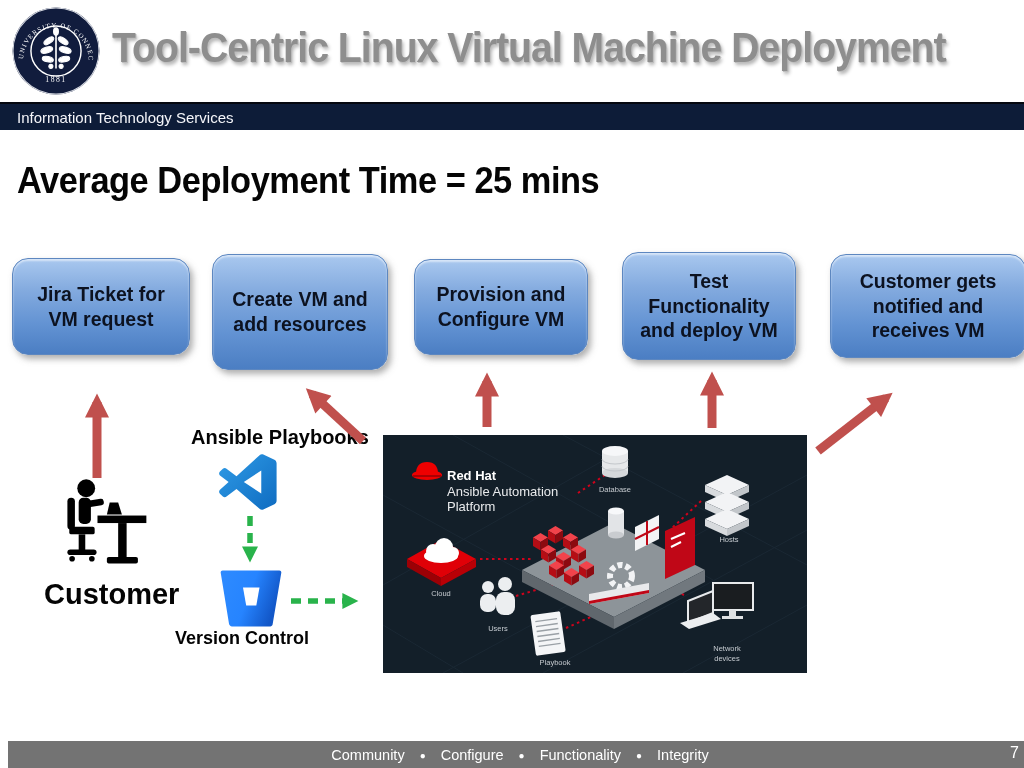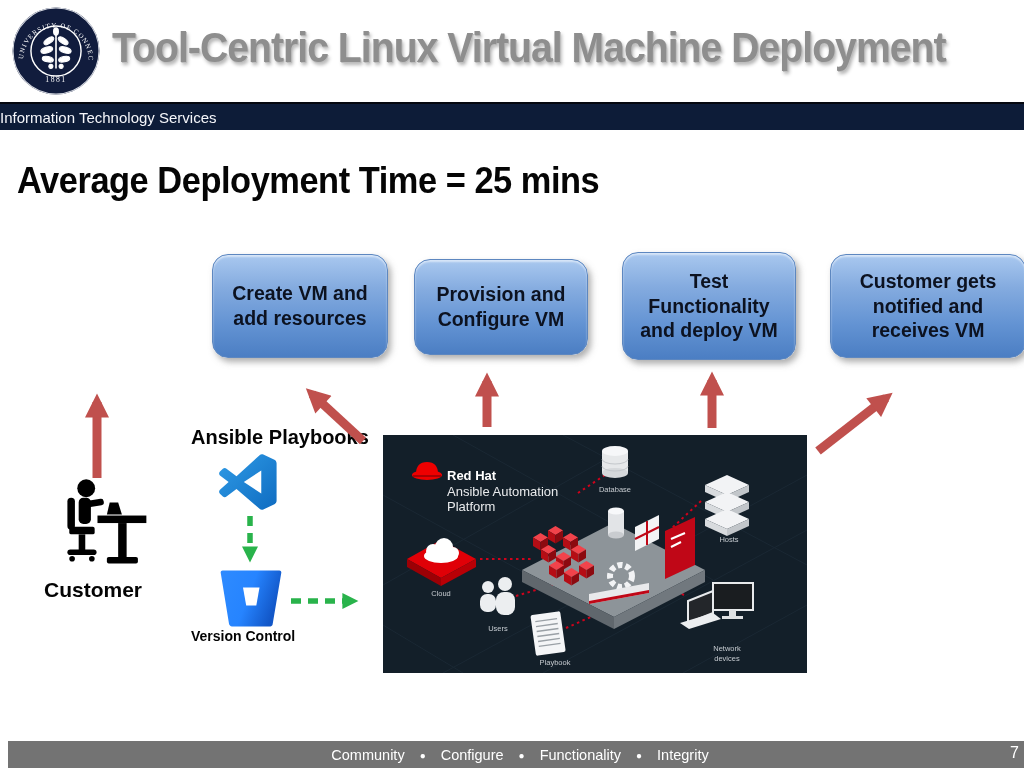--- a/index.html
+++ b/index.html
@@ -12,46 +12,46 @@
   .seal { position:absolute; left:12px; top:7px; width:88px; height:88px; }
   .page-title {
     position:absolute; left:112px; top:24px; font-size:42px; font-weight:bold;
     color:#8e8e8e; letter-spacing:-1px; white-space:nowrap;
     transform:scaleX(.93); transform-origin:left center;
     text-shadow:1px 1px 0 #bdbdbd, 2px 3px 4px rgba(0,0,0,.30);
   }
   .its-band {
     position:absolute; top:102px; left:0; width:1024px; height:28px; background:#0d1c38;
     border-top:2px solid #05080f; box-sizing:border-box;
-    display:flex; align-items:center; color:#f5f6fa; font-size:15px; padding-left:0;
+    display:flex; align-items:center; color:#f5f6fa; font-size:15px; padding-left:17px;
   }
   
   .main-heading {
     position:absolute; left:17px; top:160px; font-size:37px; font-weight:bold; color:#050505;
     white-space:nowrap; letter-spacing:-.5px; transform:scaleX(.93); transform-origin:left center;
   }
   
   .pbox {
     position:absolute; border-radius:16px; box-sizing:border-box;
     background:linear-gradient(180deg,#a9c8ef 0%, #84abdf 32%, #6393d3 68%, #4b7ec3 100%);
     border:1px solid #5d87c0;
     box-shadow:3px 4px 6px rgba(110,110,110,.55), inset 0 2px 2px rgba(255,255,255,.55);
     display:flex; align-items:center; justify-content:center; text-align:center;
     font-weight:bold; font-size:19.5px; line-height:1.28; color:#0c1220; padding:4px 10px;
   }
   #box1 { left:12px;  top:258px; width:178px; height:97px;  }
-  #box2 { left:212px; top:254px; width:176px; height:104px; }
+  #box2 { left:212px; top:254px; width:176px; height:116px; }
   #box3 { left:414px; top:259px; width:174px; height:96px;  }
   #box4 { left:622px; top:252px; width:174px; height:108px; }
   #box5 { left:830px; top:254px; width:196px; height:104px; }
   
   .lbl { position:absolute; font-weight:bold; color:#040404; white-space:nowrap; }
   .lbl-ansible  { left:191px; top:426px; font-size:20px; }
-  .lbl-version  { left:191px; top:628px; font-size:14px; }
-  .lbl-customer { left:44px;  top:578px; font-size:21px; }
+  .lbl-version  { left:175px; top:628px; font-size:18px; }
+  .lbl-customer { left:44px;  top:578px; font-size:29px; }
   .vscode-icon    { position:absolute; left:214px; top:449px; width:64px; height:63px; }
   .bitbucket-icon { position:absolute; left:219px; top:570px; width:64px; height:59px; }
   .customer-icon  { position:absolute; left:58px;  top:477px; width:94px; height:94px; }
   
   .figure { position:absolute; left:383px; top:435px; width:424px; height:238px; }
   
   .arrows { position:absolute; left:0; top:0; width:1024px; height:768px; pointer-events:none; }
   
   .footer {
     position:absolute; left:8px; bottom:0; width:1024px; height:27px; background:#737373;
@@ -92,20 +92,23 @@
       </g>
     </svg>
     <div class="page-title">Tool-Centric Linux Virtual Machine Deployment</div>
   </div>
   <div class="its-band">
     <span>Information Technology Services</span>
   </div>
 
   <div class="main-heading">Average Deployment Time = 25 mins</div>
 
+  <div class="pbox" id="box1">
+    <span>Jira Ticket for VM request</span>
+  </div>
   <div class="pbox" id="box2">
     <span>Create VM and add resources</span>
   </div>
   <div class="pbox" id="box4">
     <span>Test Functionality and deploy VM</span>
   </div>
   <div class="pbox" id="box3">
     <span>Provision and Configure VM</span>
   </div>
   <div class="pbox" id="box5">

